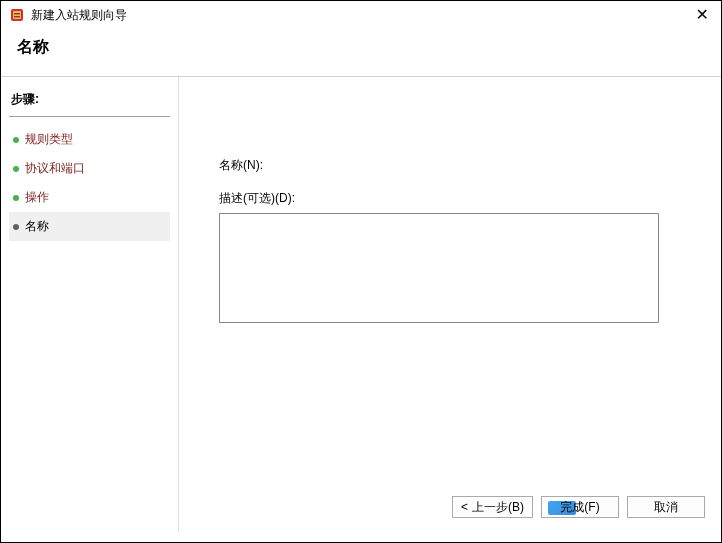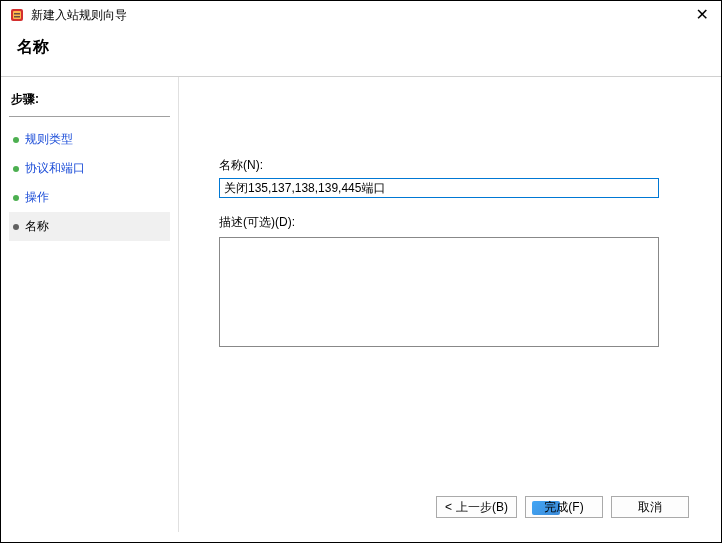--- a/index.html
+++ b/index.html
@@ -91,21 +91,21 @@
       width: 6px;
       height: 6px;
       background: #4caf50;
       border-radius: 50%;
       flex-shrink: 0;
     }
     .step-item.active .step-bullet {
       background: #606060;
     }
     .step-label {
-      color: #1d4ed8;
+      color: #7f1d1d;
       font-size: 12px;
     }
     .step-item.active .step-label {
       color: #000;
     }
     .main {
       flex: 1;
       padding: 80px 30px 10px 40px;
       position: relative;
     }
@@ -130,21 +130,21 @@
       font-family: inherit;
       resize: none;
       margin-top: 2px;
     }
     .desc-block {
       margin-top: 16px;
     }
     .footer {
       position: absolute;
       bottom: 14px;
-      right: 32px;
+      right: 16px;
       display: flex;
       gap: 8px;
       border-radius: 7px;
     }
     .btn {
       min-width: 78px;
       height: 22px;
       border: 1px solid #aaa;
       background: #fdfdfd;
       font-size: 12px;
@@ -223,21 +223,20 @@
     </div>
     <div class="step-item active">
       <span class="step-bullet"></span>
       <span class="step-label">名称</span>
     </div>
   </div>
 
   <div class="main">
     <div>
       <div class="field-label">名称(N):</div>
-      <input class="name-input" type="text" value="关闭135,137,138,139,445端口" style="">
     </div>
     <div class="desc-block">
       <div class="field-label">描述(可选)(D):</div>
       <textarea class="desc-textarea" value="" style=""></textarea>
     </div>
 
     <div class="footer">
       <button class="btn btn-back">
         <span>上一步(B)</span>
       </button>

